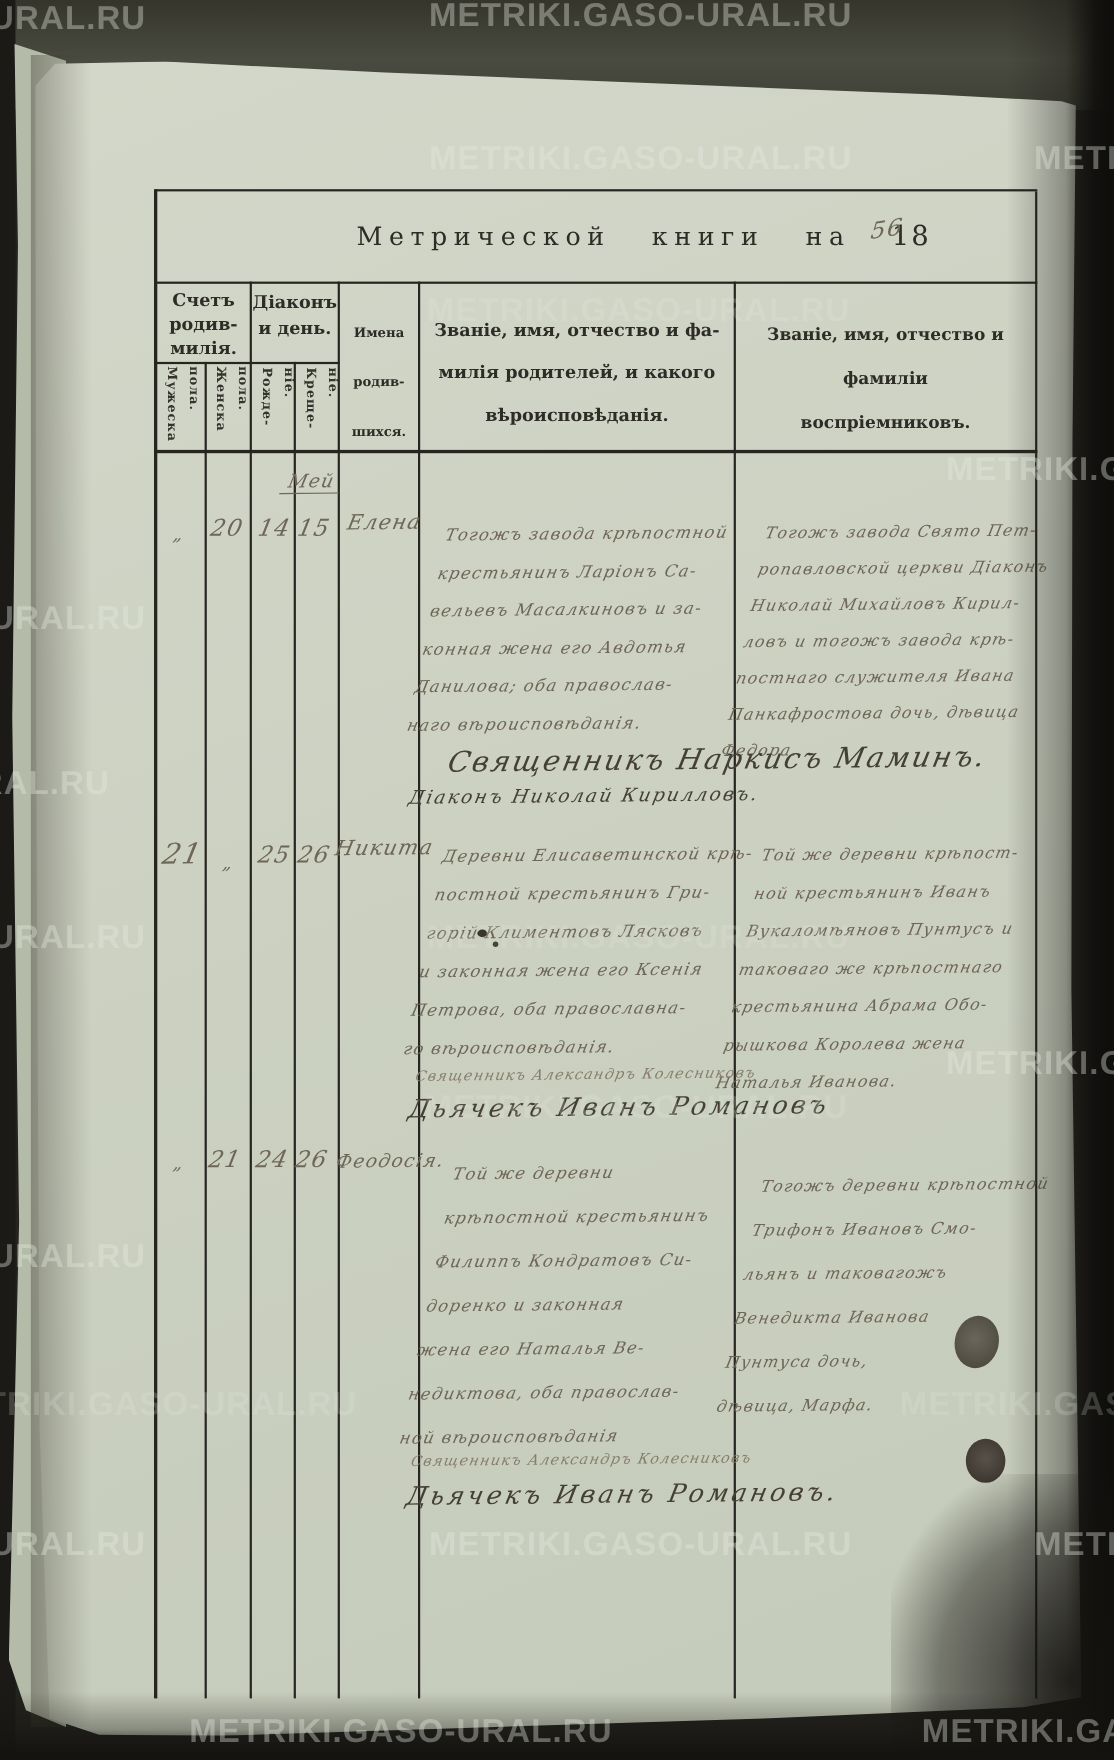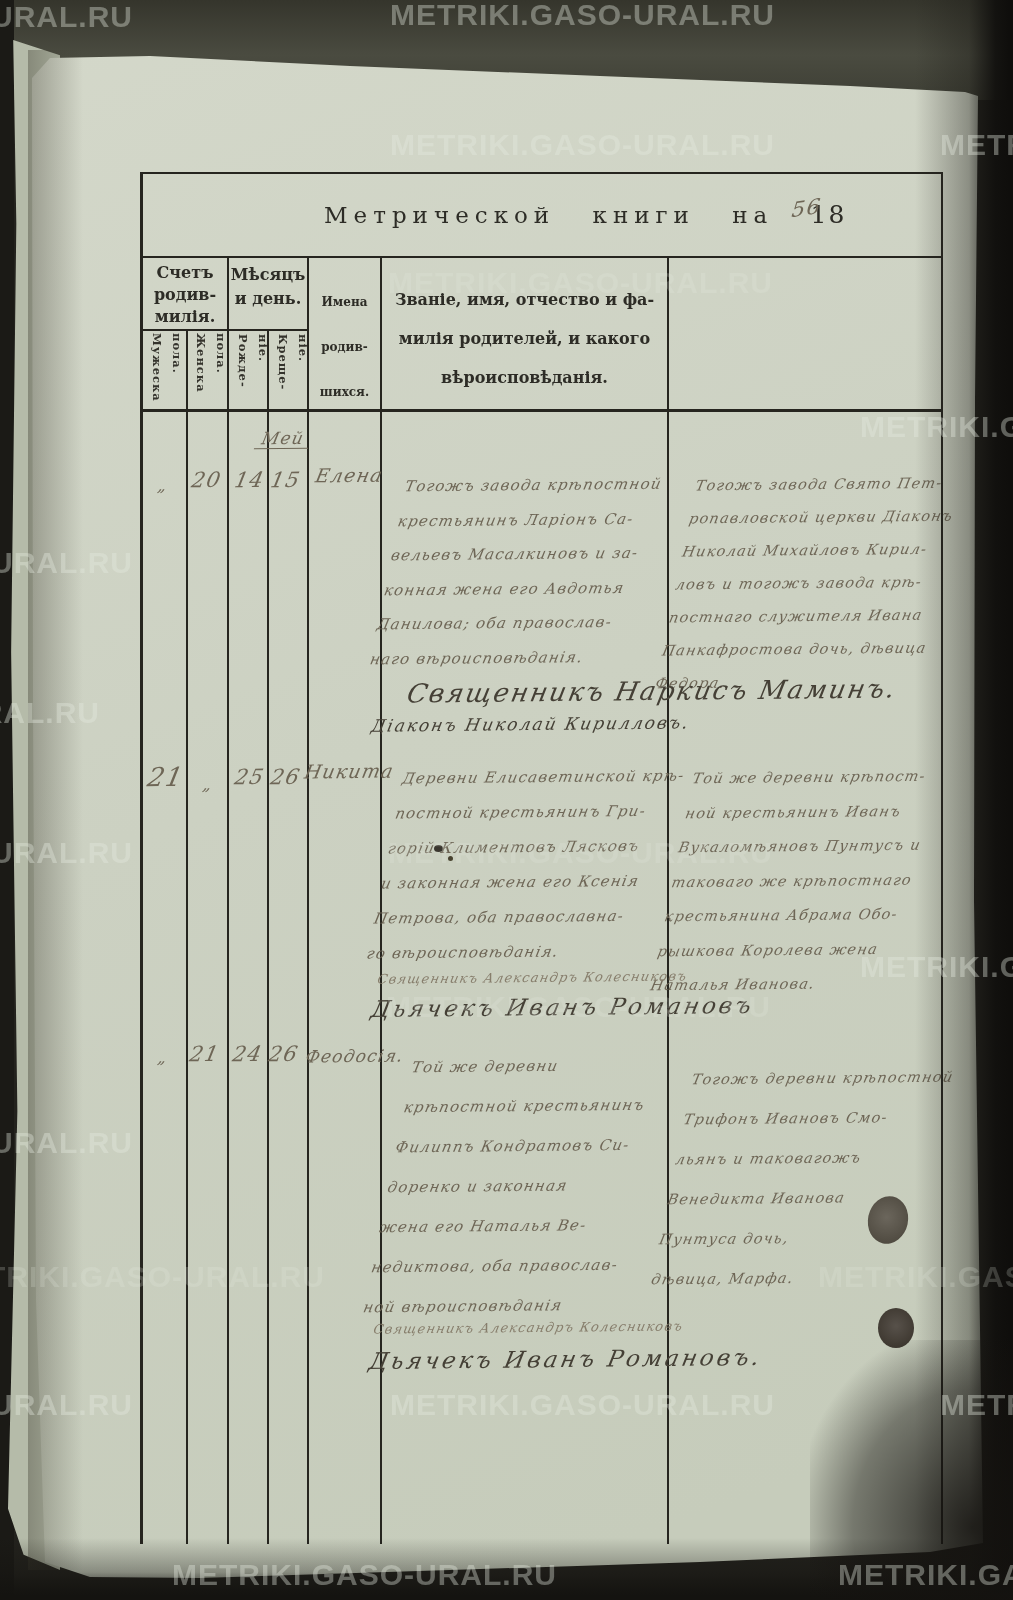--- a/index.html
+++ b/index.html
@@ -78,36 +78,38 @@
     <div class="ln" style="left:307px;top:256px;width:2px;height:1288px"></div>
     <div class="ln" style="left:380px;top:256px;width:2px;height:1288px"></div>
     <div class="ln" style="left:667px;top:256px;width:2px;height:1288px"></div>
 
     <div class="print title" style="left:324px;top:200px"><span>Метрической книги на</span>&nbsp;<span class="yr">18</span></div>
     <div class="hand" style="left:792px;top:196px;font-size:21px;transform:skewX(-14deg) rotate(-9deg)">56</div>
 
     <div class="print hcell" style="left:142px;top:262px;width:86px;font-size:16px;line-height:22px;white-space:pre-line">Счетъ
 родив-
 милія.</div>
-    <div class="print hcell" style="left:228px;top:263px;width:80px;font-size:16px;line-height:24px;white-space:pre-line">Мѣсяцъ
+    <div class="print hcell" style="left:228px;top:263px;width:80px;font-size:16px;line-height:24px;white-space:pre-line">Діаконъ
 и день.</div>
     <div class="print vlabel" style="left:147px;top:333px;height:76px">Мужеска
 пола.</div>
     <div class="print vlabel" style="left:191px;top:333px;height:76px">Женска
 пола.</div>
     <div class="print vlabel" style="left:233px;top:334px;height:74px">Рожде-
 ніе.</div>
     <div class="print vlabel" style="left:273px;top:334px;height:74px">Креще-
 ніе.</div>
     <div class="print hcell" style="left:308px;top:280px;width:73px;font-size:12px;line-height:45px;white-space:pre-line">Имена
 родив-
 шихся.</div>
     <div class="print hcell" style="left:383px;top:280px;width:283px;font-size:16px;line-height:39px;white-space:pre-line">Званіе, имя, отчество и фа-
 милія родителей, и какого
 вѣроисповѣданія.</div>
+    <div class="print hcell" style="left:669px;top:284px;width:272px;font-size:15.5px;line-height:40px;white-space:pre-line;overflow:hidden">Званіе, имя, отчество и фамиліи
+воспріемниковъ.</div>
 
     <div class="hand" style="left:256px;top:428px;font-size:17px;border-bottom:1px solid #6e6656;padding:0 6px">Мей</div>
 
     <div class="hand" style="left:158px;top:476px;font-size:16px">„</div>
     <div class="hand num" style="left:192px;top:468px">20</div>
     <div class="hand num" style="left:235px;top:468px">14</div>
     <div class="hand num" style="left:271px;top:468px">15</div>
     <div class="hand" style="left:316px;top:464px;font-size:19px">Елена</div>
 
     <div class="hand" style="left:388px;top:468px;font-size:15px;line-height:34.5px">

